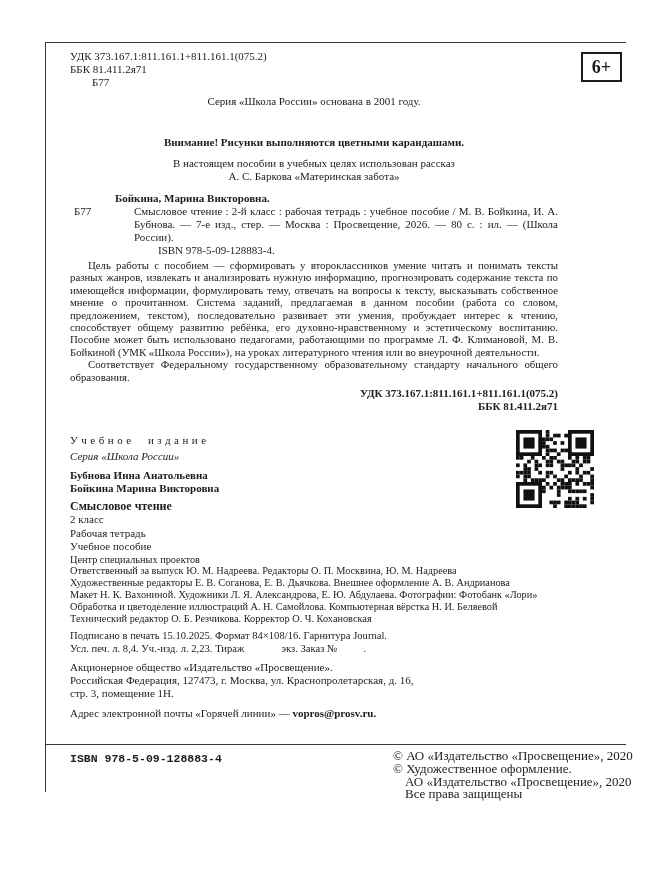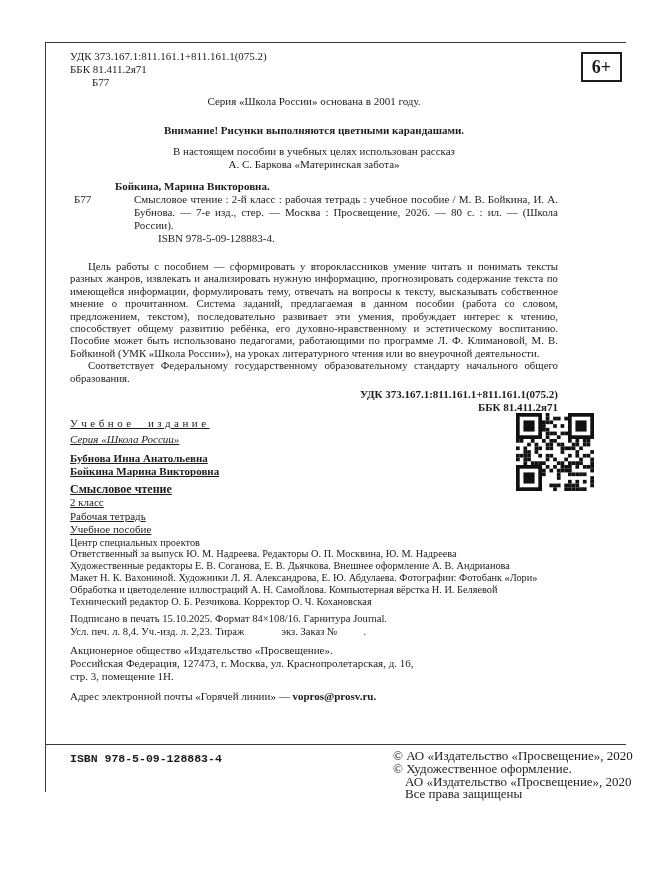--- a/index.html
+++ b/index.html
@@ -25,39 +25,39 @@
 
   .content {
     position:absolute; left:70px; top:50px; width:488px;
     font-size:11px; line-height:13px;
   }
 
   .udk-block div { white-space:nowrap; }
   .udk-code { margin-left:22px; }
 
   .series-note { text-align:center; margin-top:6px; }
-  .attention   { text-align:center; margin-top:16px; font-weight:bold; }
+  .attention   { text-align:center; margin-top:28px; font-weight:bold; }
   .usage       { text-align:center; margin-top:8px; }
 
   .author-heading { margin-top:9px; margin-left:45px; font-weight:bold; }
 
   .bib-row  { display:flex; }
   .bib-code { flex:0 0 60px; padding-left:4px; }
   .bib-desc { flex:1; text-align:justify; }
   .bib-isbn { margin-left:88px; }
 
-  .annotation { margin-top:15px; }
+  .annotation { margin-top:2px; }
   .annotation p {
     margin:0; text-align:justify; text-indent:18px;
     font-size:10.8px; line-height:12.4px;
   }
 
   .udk-right { margin-top:4px; text-align:right; font-weight:bold; }
 
-  .imprint { position:relative; margin-top:3px;text-decoration:underline; }
+  .imprint { position:relative; margin-top:21px; }
   .edition-type { letter-spacing:3.5px; word-spacing:7px; }
   .series-italic { margin-top:3px; font-style:italic; }
   .author-names { margin-top:6px; font-weight:bold; }
   .work-title { margin-top:4px; font-weight:bold; font-size:12px; line-height:14px; }
   .edition-lines div { line-height:13.5px; }
   .qr { position:absolute; top:-4px; right:-36px; width:78px; height:78px; }
   .qr svg { display:block; }
 
   .credits { margin-top:0; font-size:10.3px; line-height:11.8px; }
 

